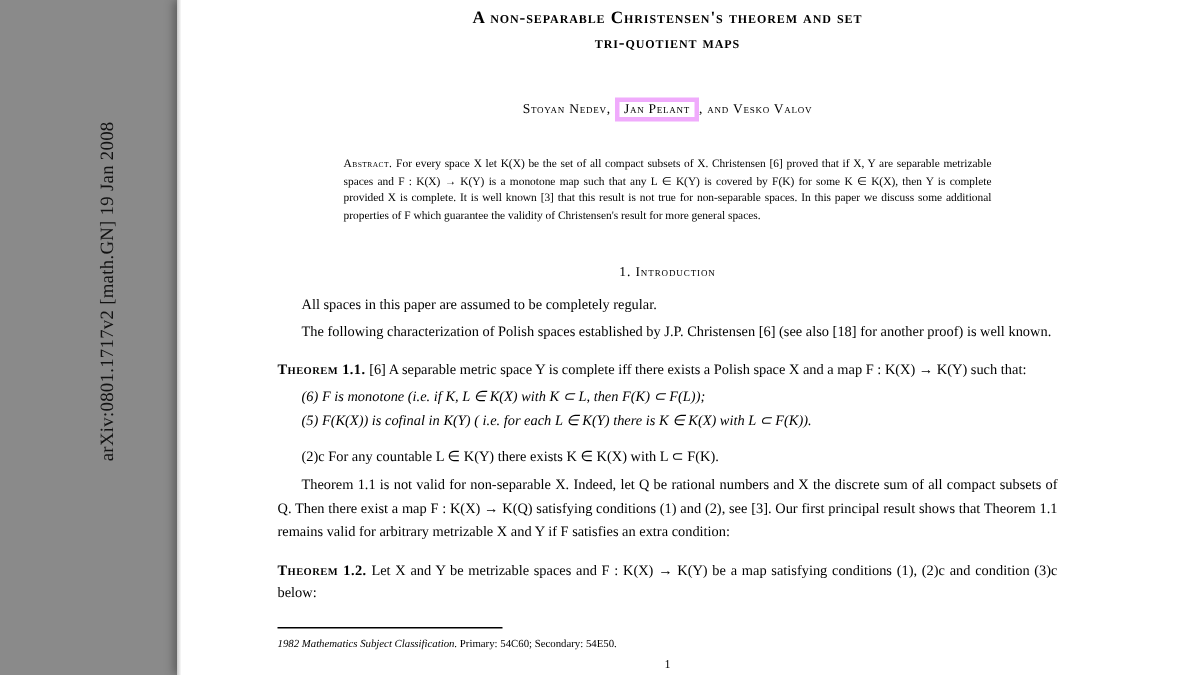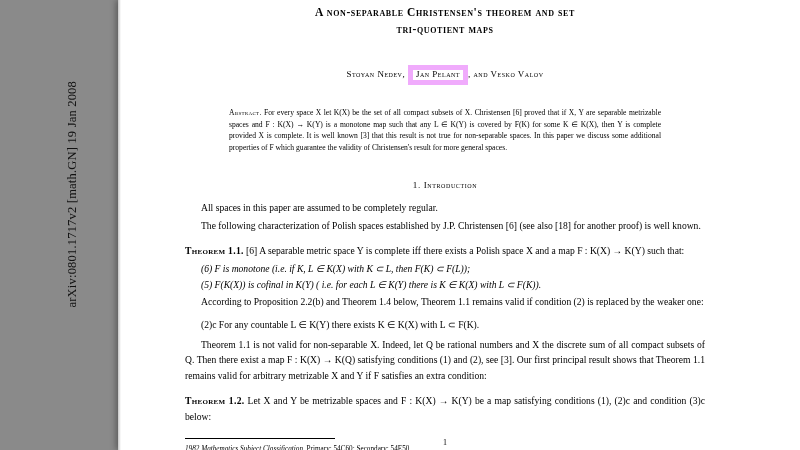--- a/index.html
+++ b/index.html
@@ -65,21 +65,21 @@
     margin-top: 4px;
   }
   .authors {
     text-align: center;
     font-size: 9px;
     font-variant: small-caps;
     letter-spacing: 0.5px;
     margin-top: 26px;
   }
   .boxed-author {
-    border: 5px solid #f0abfc;
+    border: 3px solid #f0abfc;
     padding: 0px 3px 1px 3px;
     display: inline-block;
     line-height: 1.05;
   }
   .abstract {
     margin: 22px 44px 0 44px;
     font-size: 7.6px;
     line-height: 1.55;
     text-align: justify;
   }
@@ -177,21 +177,20 @@
 
     <p class="body-text">All spaces in this paper are assumed to be completely regular.</p>
     <p class="body-text">The following characterization of Polish spaces established by J.P. Christensen [6] (see also [18] for another proof) is well known.</p>
 
     <div class="thm">
       <b>Theorem 1.1.</b><span class="it"> [6] A separable metric space Y is complete iff there exists a Polish space X and a map F : K(X) → K(Y) such that:</span>
     </div>
     <div class="enum">(6) F is monotone (i.e. if K, L ∈ K(X) with K ⊂ L, then F(K) ⊂ F(L));</div>
     <div class="enum">(5) F(K(X)) is cofinal in K(Y) ( i.e. for each L ∈ K(Y) there is K ∈ K(X) with L ⊂ F(K)).</div>
 
-    <p class="body-text">According to Proposition 2.2(b) and Theorem 1.4 below, Theorem 1.1 remains valid if condition (2) is replaced by the weaker one:</p>
     <div class="mid-item">(2)c For any countable L ∈ K(Y) there exists K ∈ K(X) with L ⊂ F(K).</div>
     <p class="body-text">Theorem 1.1 is not valid for non-separable X. Indeed, let Q be rational numbers and X the discrete sum of all compact subsets of Q. Then there exist a map F : K(X) → K(Q) satisfying conditions (1) and (2), see [3]. Our first principal result shows that Theorem 1.1 remains valid for arbitrary metrizable X and Y if F satisfies an extra condition:</p>
 
     <div class="thm">
       <b>Theorem 1.2.</b><span class="it"> Let X and Y be metrizable spaces and F : K(X) → K(Y) be a map satisfying conditions (1), (2)c and condition (3)c below:</span>
     </div>
 
     <div class="rule"></div>
 
     <div class="footnote">

